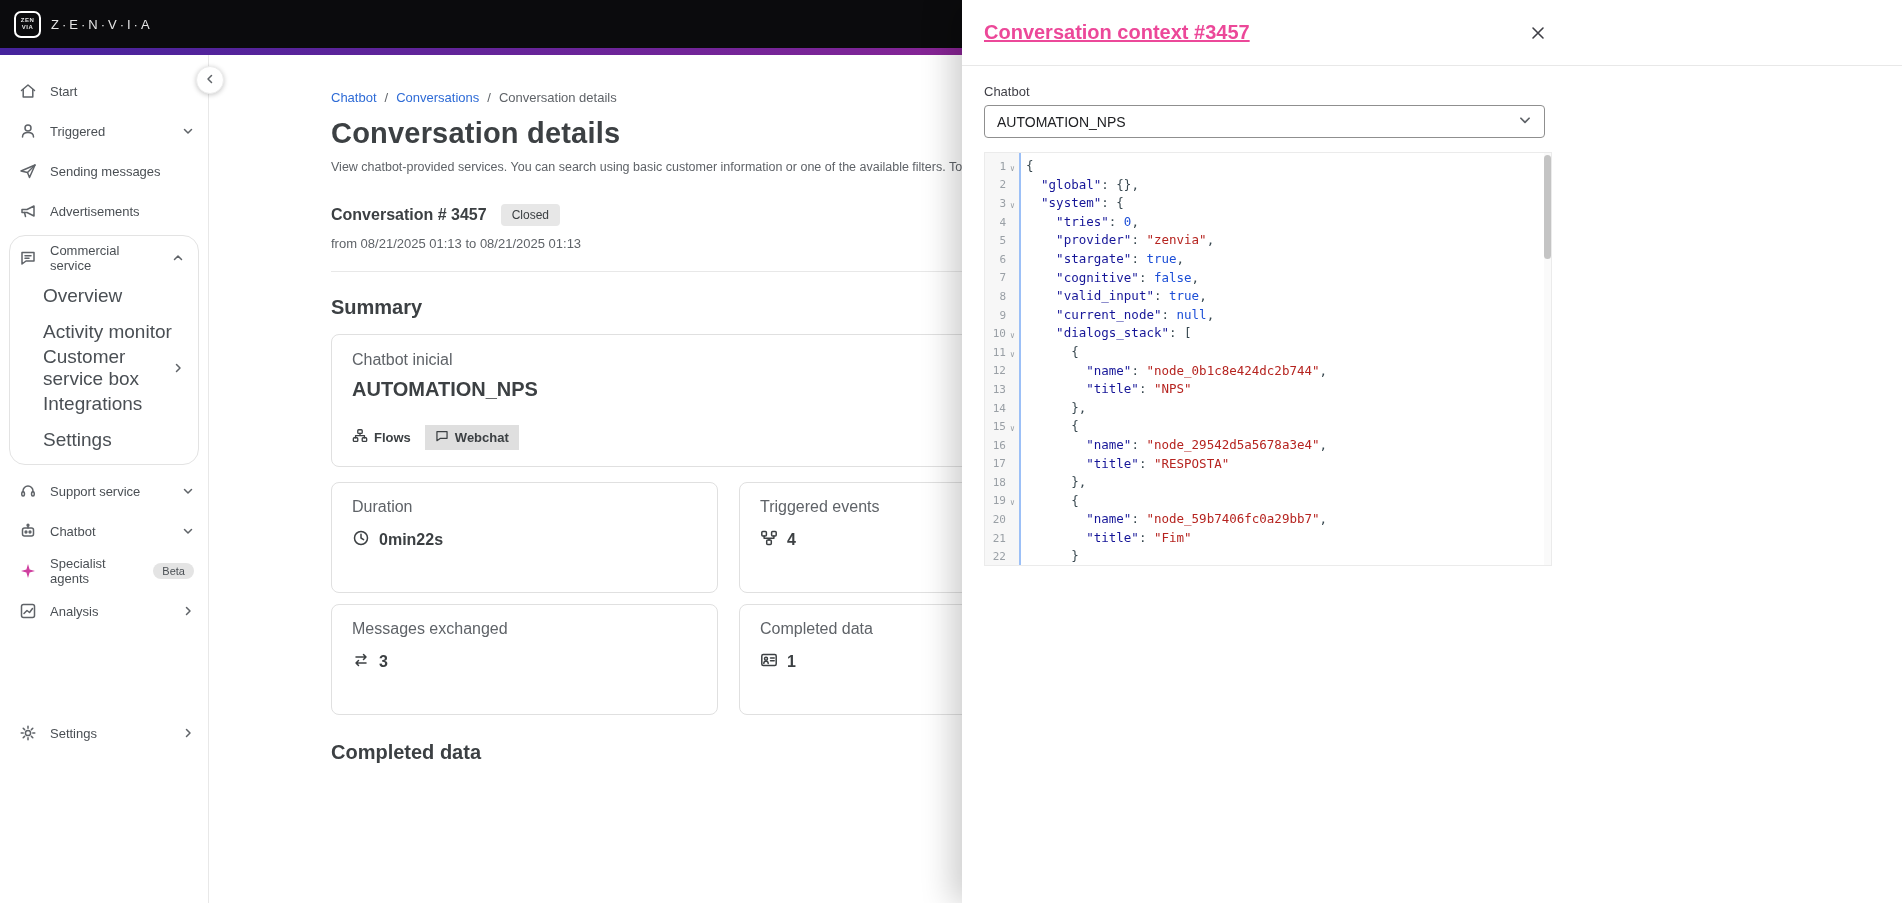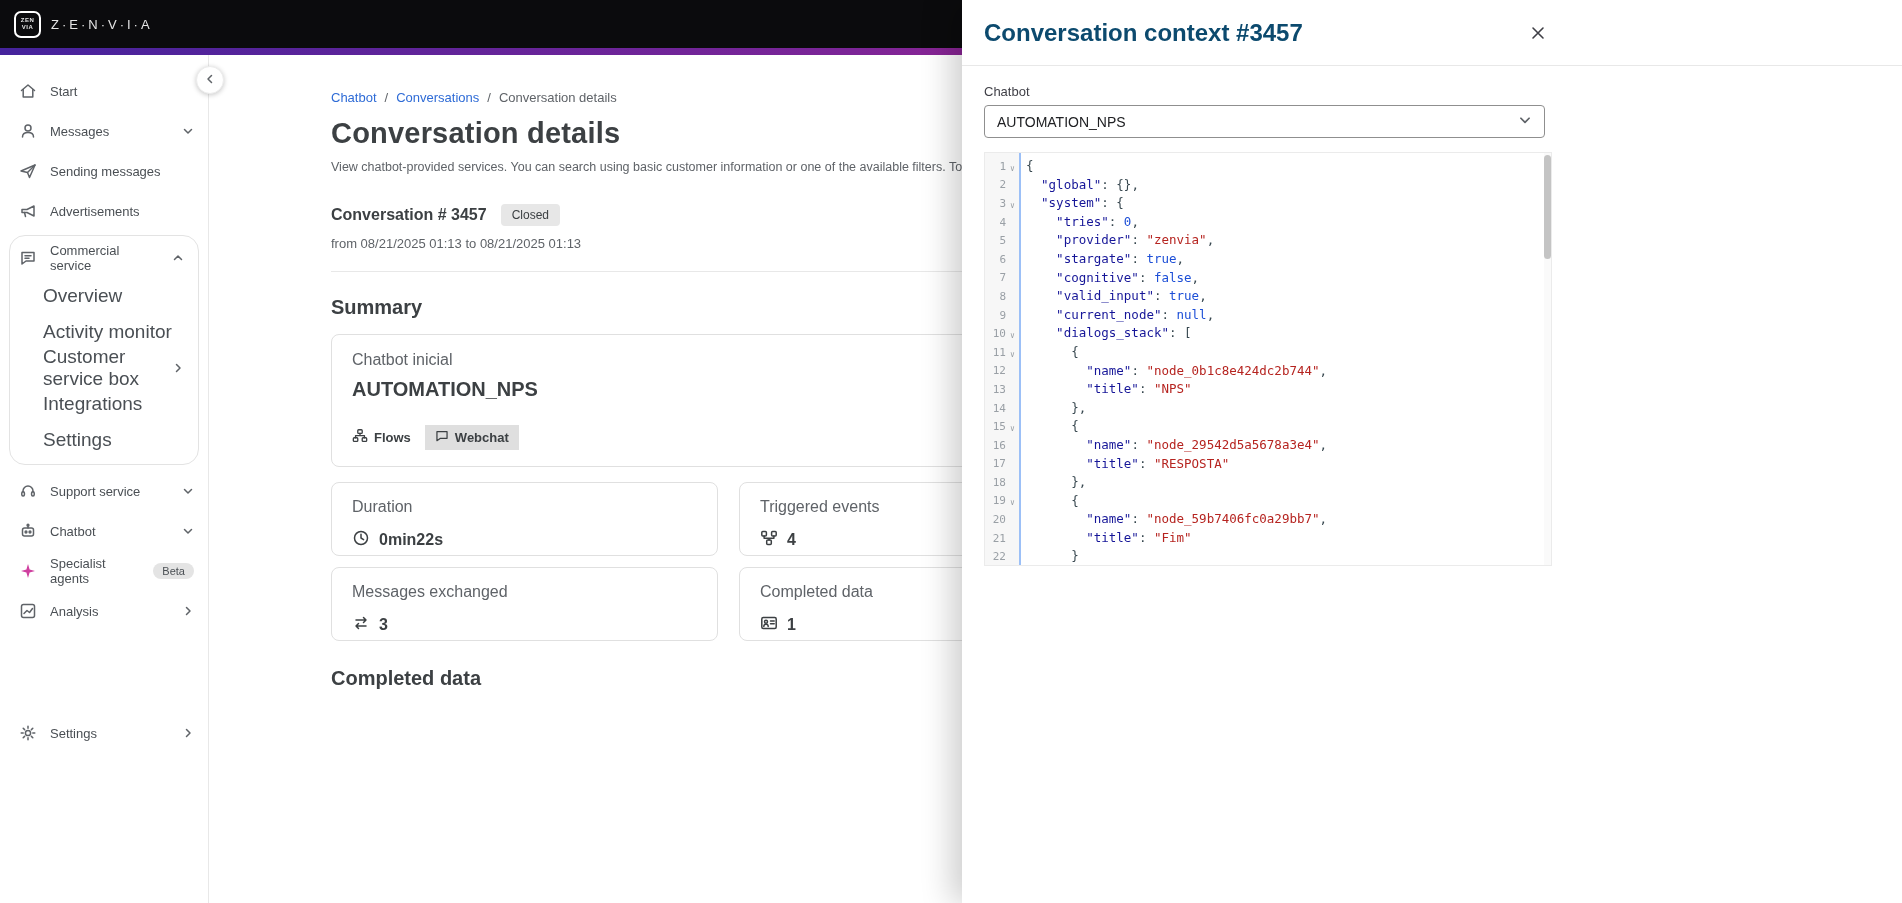--- a/index.html
+++ b/index.html
@@ -55,30 +55,30 @@
   .section-heading { font-size: 20px; font-weight: 600; color: #3c4043; margin-top: 24px; }
   .chatbot-card { margin-top: 15px; width: 1245px; border: 1px solid #e0e0e0; border-radius: 8px; padding: 16px 20px 16px 20px; }
   .card-label { font-size: 16px; color: #5f6368; }
   .chatbot-name { font-size: 20px; font-weight: 700; color: #3c4043; margin-top: 9px; }
   .tag-row { display: flex; align-items: center; gap: 14px; margin-top: 24px; }
   .tag-plain { display: flex; align-items: center; gap: 6px; font-size: 13px; font-weight: 600; color: #3c4043; }
   .tag-chip { display: flex; align-items: center; gap: 6px; font-size: 13px; font-weight: 600; color: #3c4043;
     background: #dfdfdf; border-radius: 0; padding: 4px 10px; }
   .stats-grid { display: grid; grid-template-columns: 387px 387px; column-gap: 21px; row-gap: 11px;
     margin-top: 15px; }
-  .stat-card { border: 1px solid #e0e0e0; border-radius: 8px; padding: 15px 20px; height: 74px; }
+  .stat-card { border: 1px solid #e0e0e0; border-radius: 8px; padding: 15px 20px; height: 111px; }
   .stat-value { display: flex; align-items: center; gap: 9px; margin-top: 13px; font-size: 16px; font-weight: 700; color: #3c4043; }
   .heading-bottom { margin-top: 26px; }
 
   
   .drawer { position: absolute; top: 0; left: 962px; width: 940px; height: 903px; background: #fff;
     z-index: 10; box-shadow: -10px 0 30px rgba(0,0,0,.2); }
   .drawer-header { height: 66px; display: flex; align-items: center; padding-left: 22px;
     border-bottom: 1px solid #e8e8e8; position: relative; }
-  .drawer-title { font-size: 24px; font-weight: 700; color: #0c4a6e; }
+  .drawer-title { font-size: 20px; font-weight: 700; color: #ec4899; text-decoration: underline; }
   .close-btn { position: absolute; left: 564px; top: 21px; width: 24px; height: 24px;
     display: flex; align-items: center; justify-content: center; cursor: pointer; }
   .drawer-body { padding: 18px 0 0 22px; width: 620px; }
   .field-label { font-size: 13px; color: #3f3f46; margin-bottom: 6px; }
   .select { width: 561px; height: 33px; border: 1px solid #8f8f8f; border-radius: 4px; background: #fff;
     display: flex; align-items: center; justify-content: space-between; padding: 0 12px;
     font-size: 14px; color: #202124; cursor: pointer; }
 
   
   .editor { margin-top: 14px; width: 568px; height: 414px; display: flex; position: relative;
@@ -122,21 +122,21 @@
     <span>Start</span>
   </div>
 
   <div class="side-item">
     <span class="icon16">
       <svg width="18" height="18" viewBox="0 0 18 18" fill="none" stroke="#5f6368" stroke-width="1.5" stroke-linecap="round" stroke-linejoin="round">
           <circle cx="9" cy="6" r="3"></circle>
           <path d="M3.5 15 C3.5 12 6 10.5 9 10.5 C12 10.5 14.5 12 14.5 15"></path>
         </svg>
     </span>
-    <span>Messages</span>
+    <span>Triggered</span>
     <span class="chev">
       <svg width="12" height="12" viewBox="0 0 12 12" fill="none" stroke="#5f6368" stroke-width="1.5" stroke-linecap="round" stroke-linejoin="round">
           <polyline points="2.5,4.5 6,8 9.5,4.5"></polyline>
         </svg>
     </span>
   </div>
 
   <div class="side-item">
     <span class="icon16">
       <svg width="18" height="18" viewBox="0 0 18 18" fill="none" stroke="#5f6368" stroke-width="1.5" stroke-linecap="round" stroke-linejoin="round">

